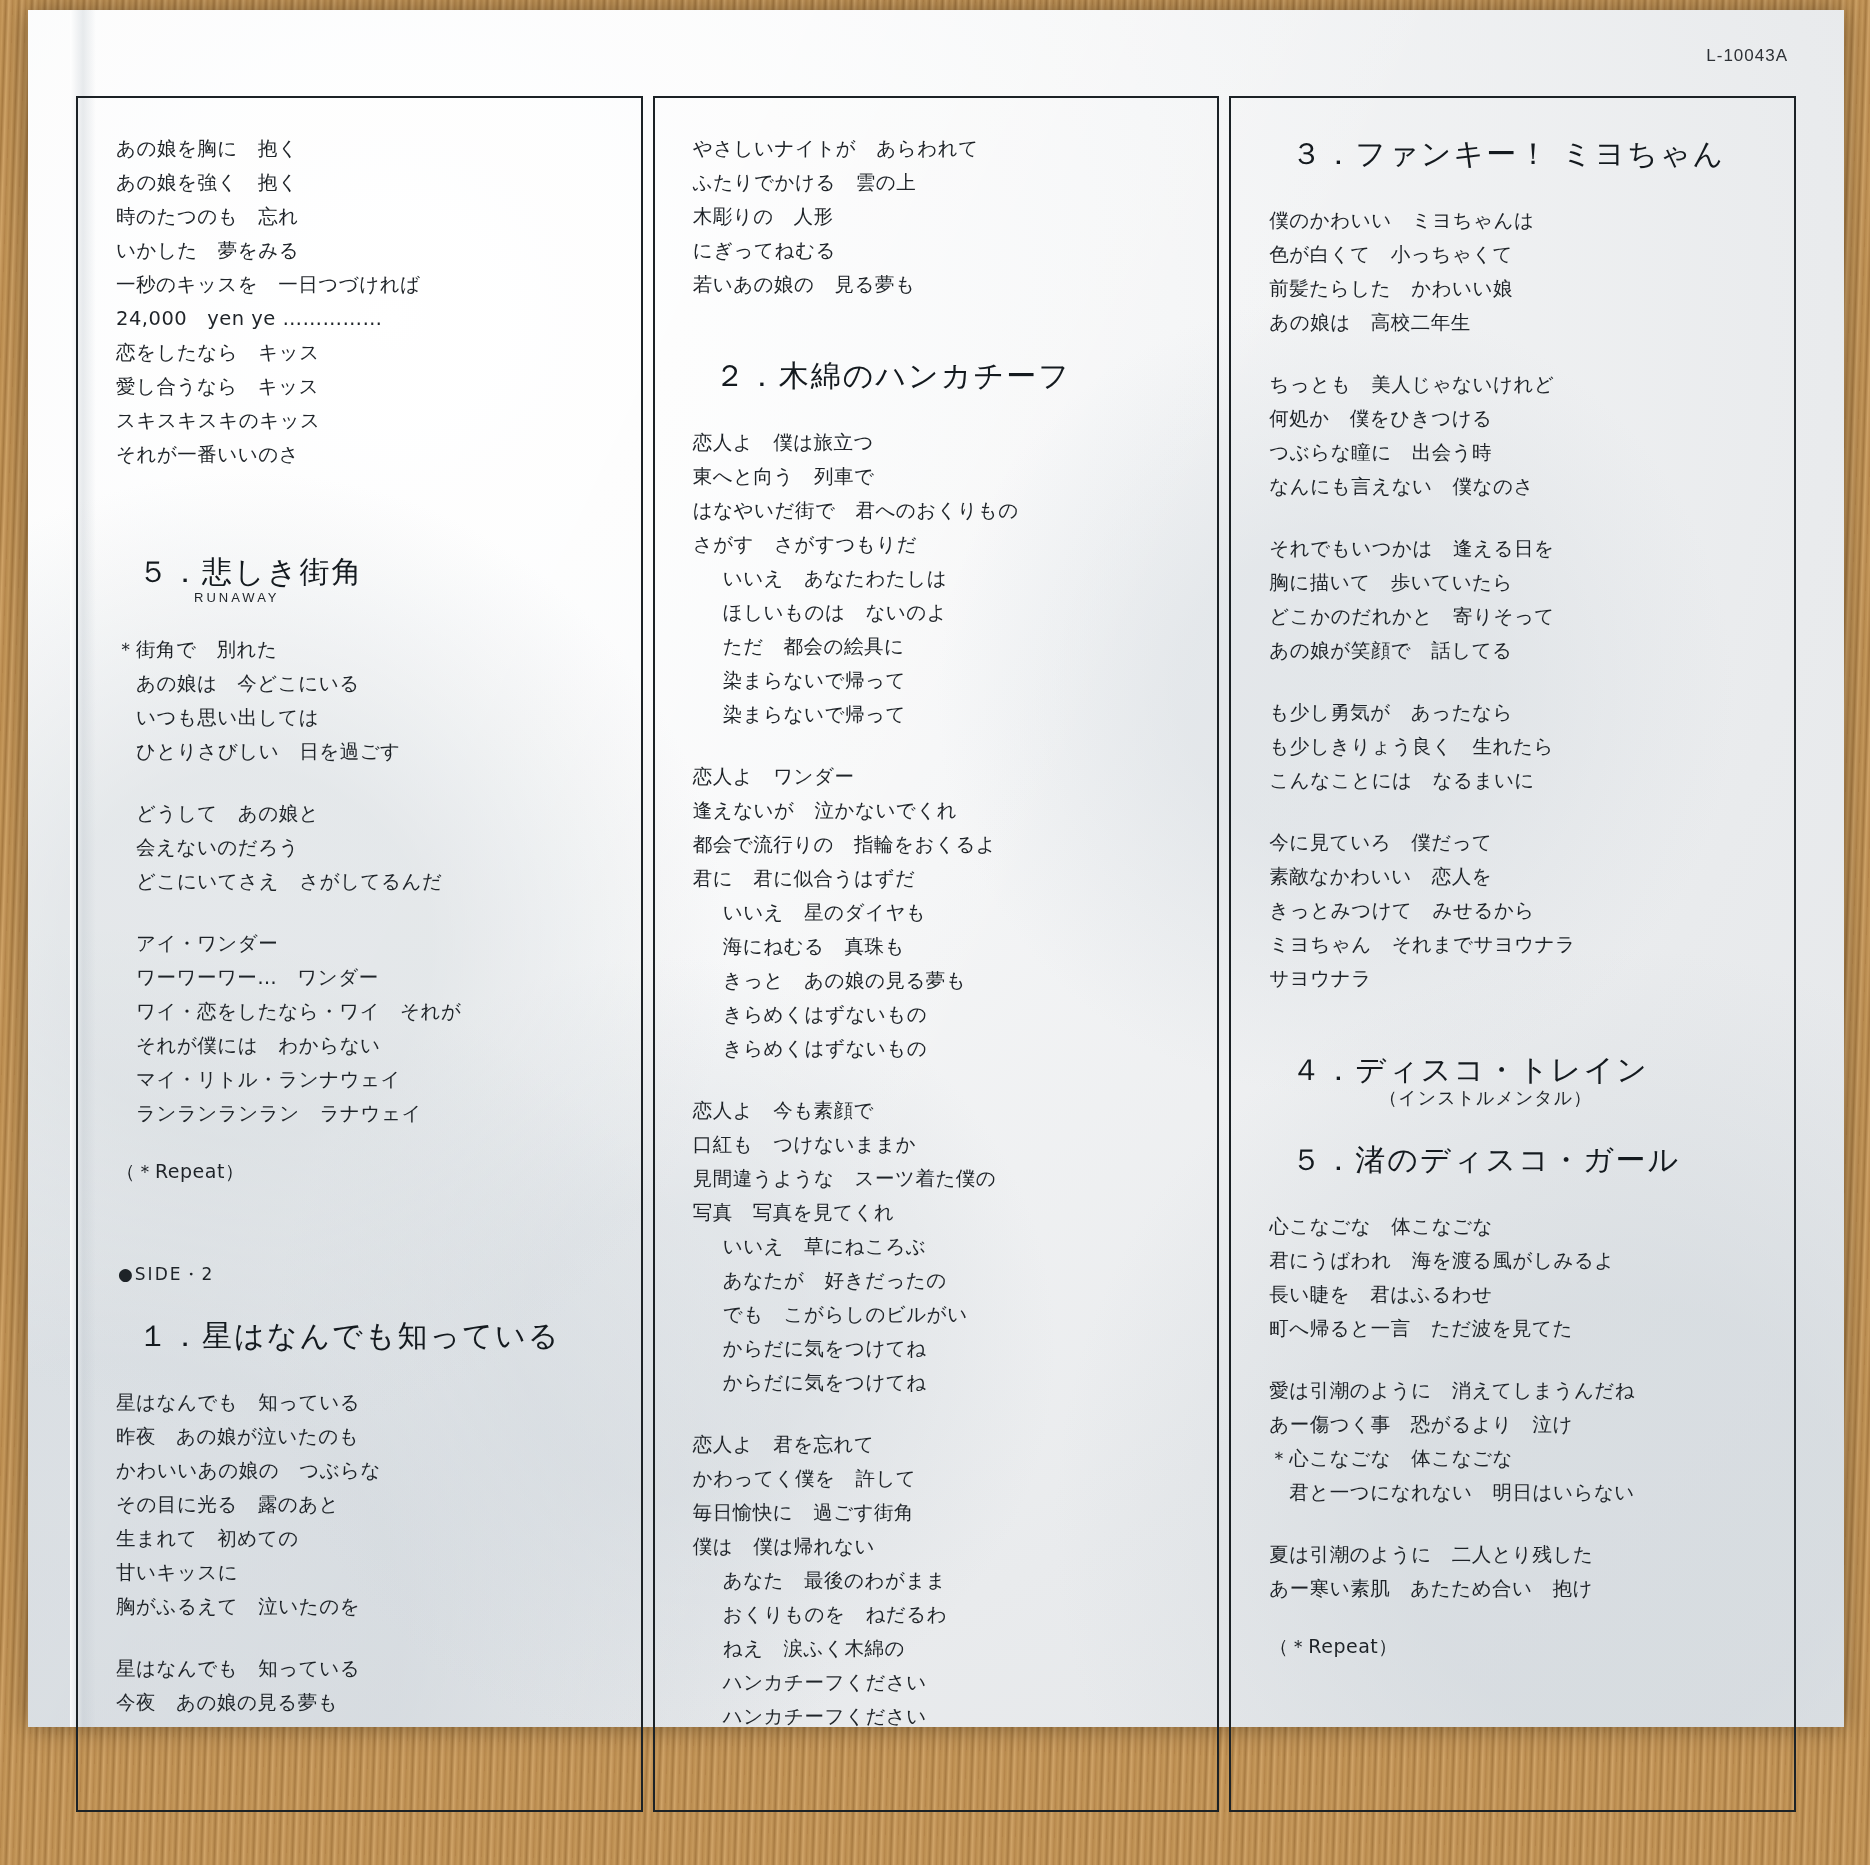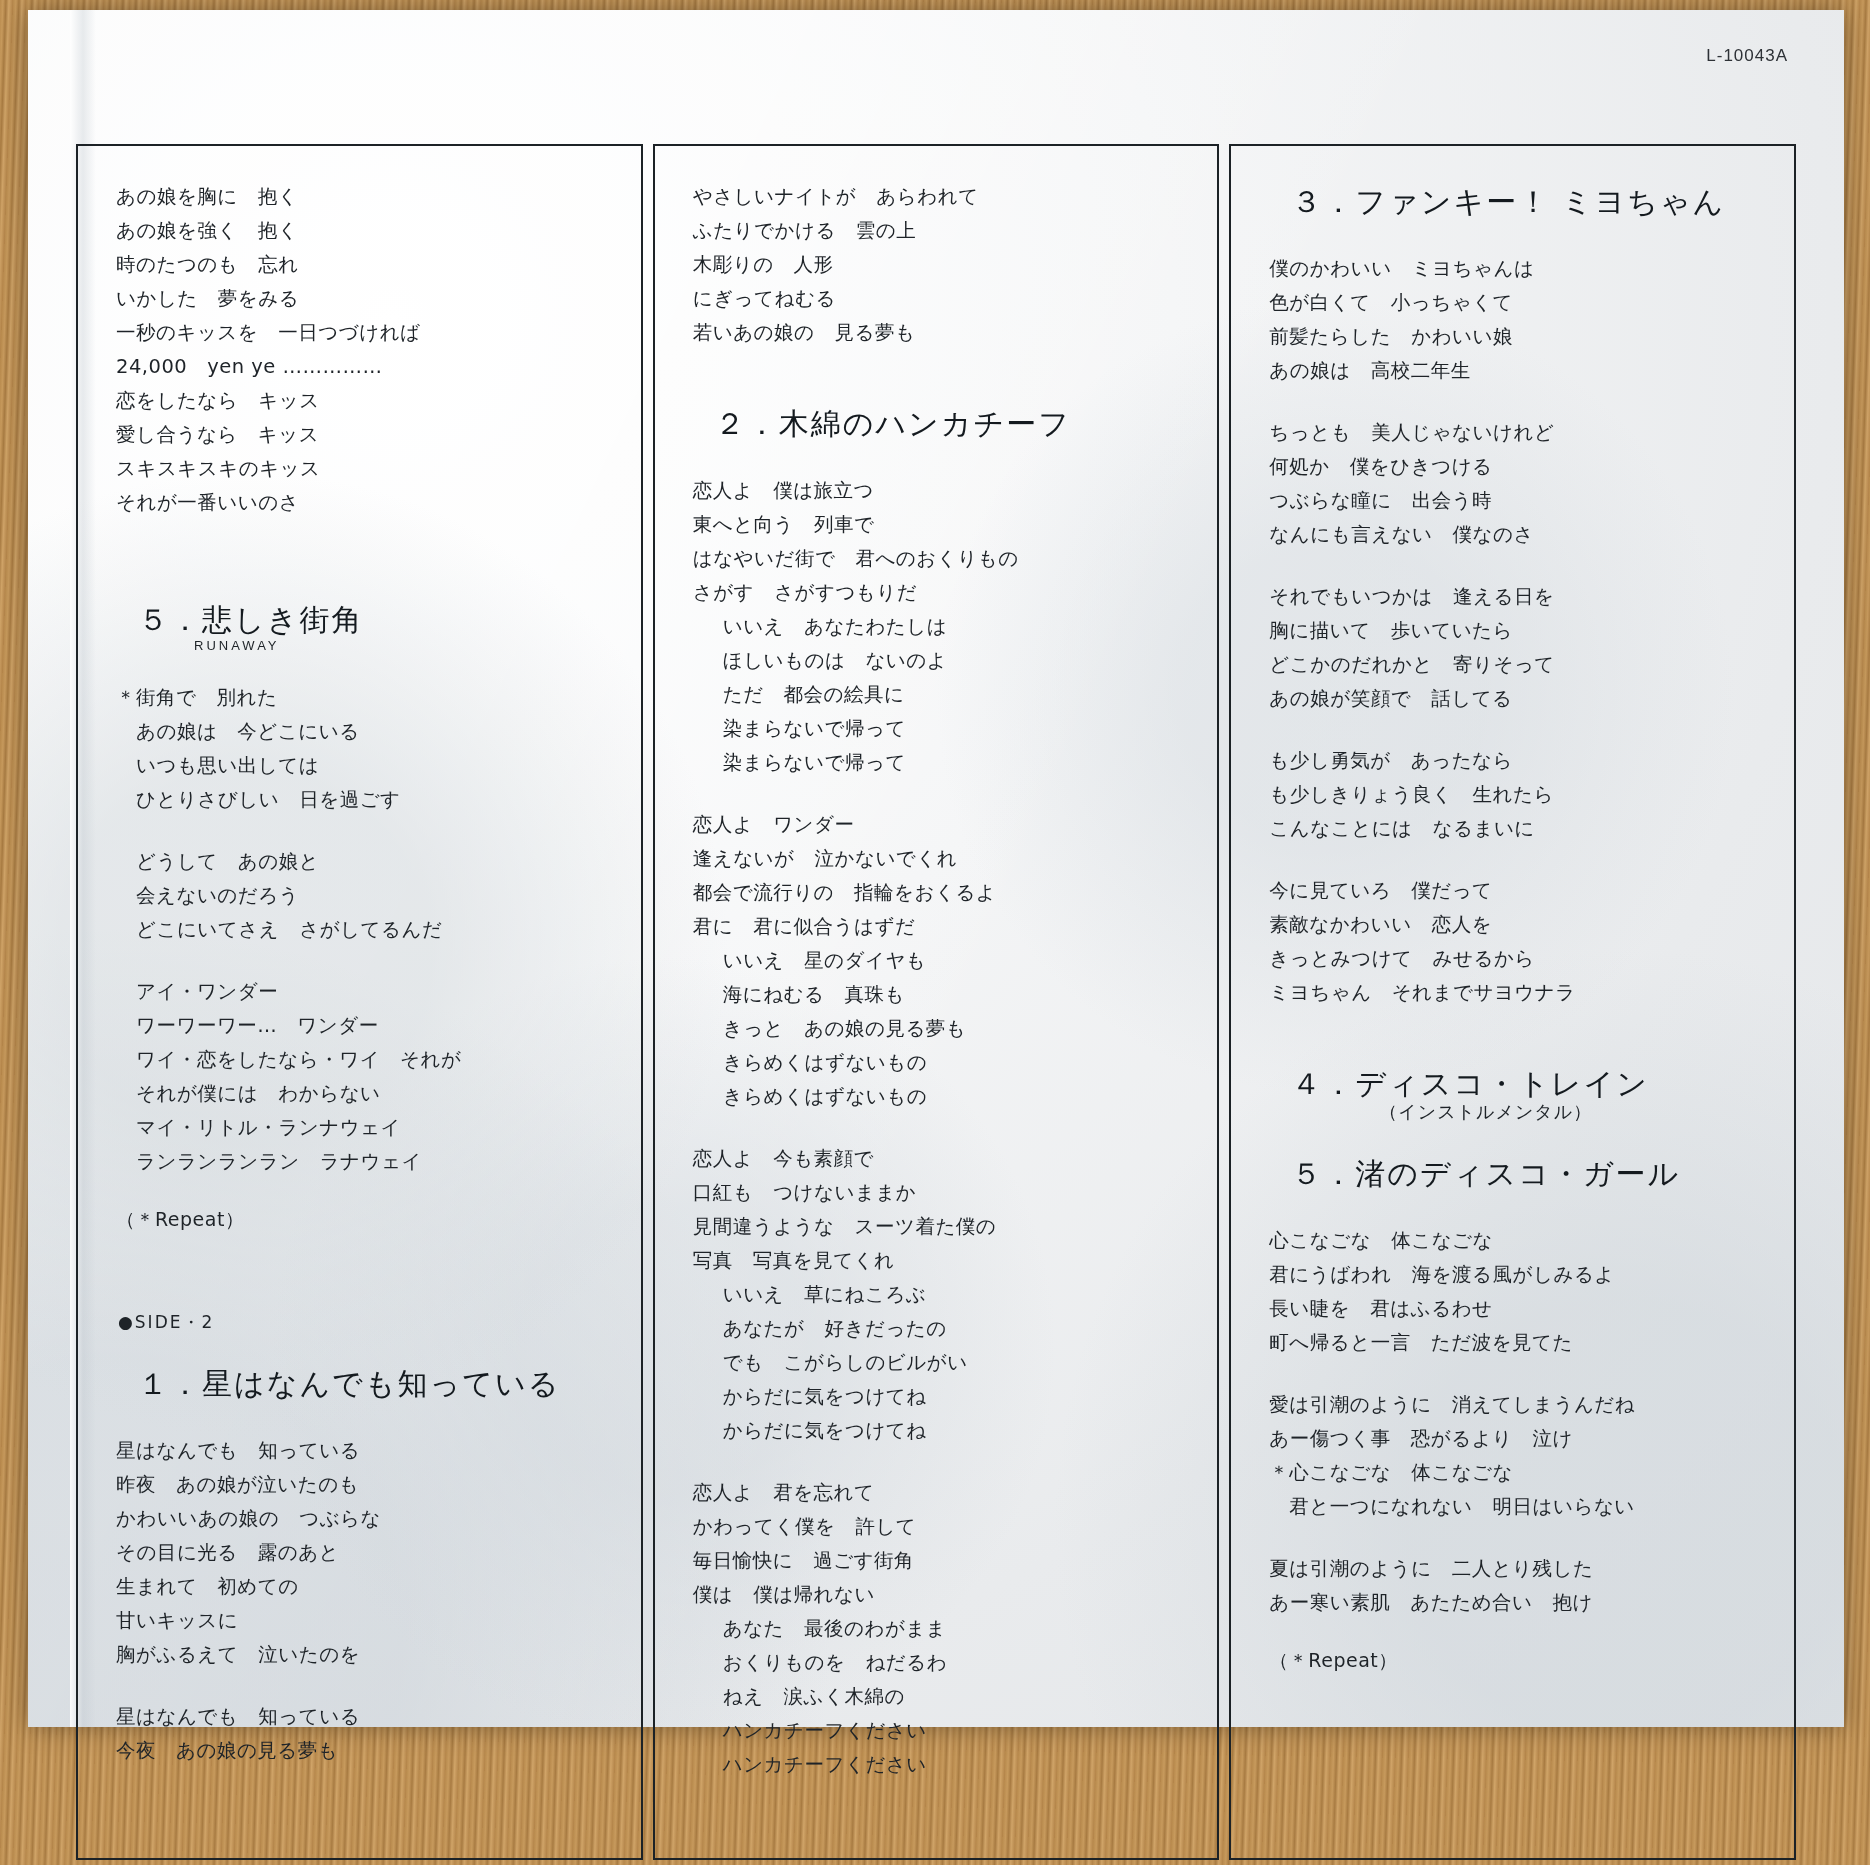--- a/index.html
+++ b/index.html
@@ -73,21 +73,20 @@
 
   
   #columns {
     position: absolute;
     left: 48px;
     top: 86px;
     width: 1720px;
     height: 1716px;
     display: flex;
     gap: 10px;
-    margin-top: 48px;
   }
   .col {
     flex: 1 1 0;
     border: 2px solid #1c2226;
     padding: 34px 30px 20px 38px;
     box-sizing: border-box;
     position: relative;
     overflow: hidden;
   }
 
@@ -270,20 +269,21 @@
         <div class="lyric-line">あの娘が笑顔で　話してる</div>
         <div class="gap"></div>
         <div class="lyric-line">も少し勇気が　あったなら</div>
         <div class="lyric-line">も少しきりょう良く　生れたら</div>
         <div class="lyric-line">こんなことには　なるまいに</div>
         <div class="gap"></div>
         <div class="lyric-line">今に見ていろ　僕だって</div>
         <div class="lyric-line">素敵なかわいい　恋人を</div>
         <div class="lyric-line">きっとみつけて　みせるから</div>
         <div class="lyric-line">ミヨちゃん　それまでサヨウナラ</div>
+        <div class="lyric-line">サヨウナラ</div>
         <div class="gap-lg"></div>
         <div class="song-title">４．ディスコ・トレイン</div>
         <div class="song-sub-jp">（インストルメンタル）</div>
         <div class="gap"></div>
         <div class="song-title">５．渚のディスコ・ガール</div>
         <div class="gap"></div>
         <div class="lyric-line">心こなごな　体こなごな</div>
         <div class="lyric-line">君にうばわれ　海を渡る風がしみるよ</div>
         <div class="lyric-line">長い睫を　君はふるわせ</div>
         <div class="lyric-line">町へ帰ると一言　ただ波を見てた</div>

